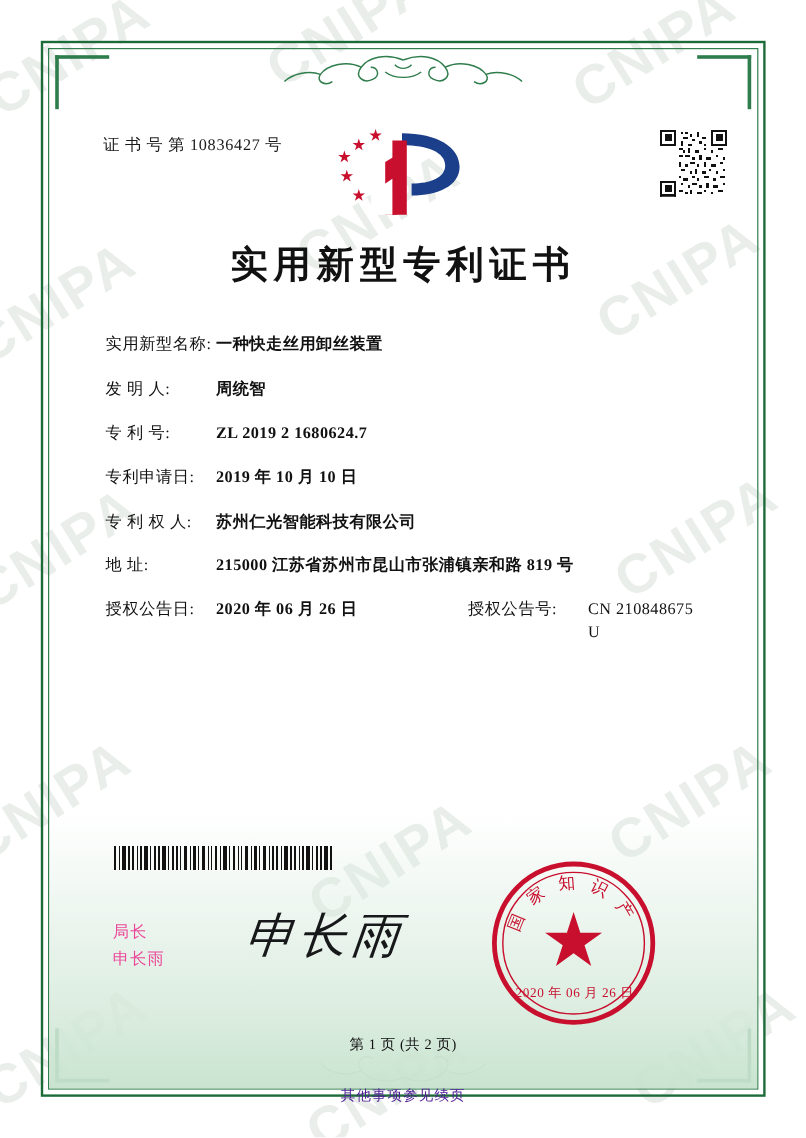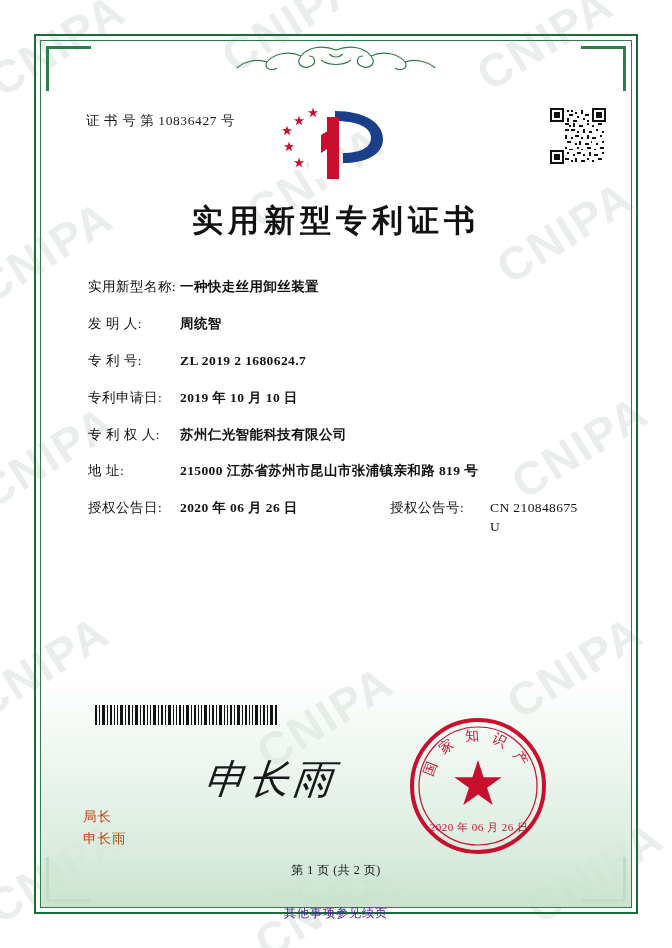--- a/index.html
+++ b/index.html
@@ -200,27 +200,26 @@
     position: absolute;
     left: 95px;
     top: 705px;
     width: 182px;
     height: 20px;
   }
 
   
   .sign-label {
     position: absolute;
-    left: 83px;
+    left: 94px;
     top: 766px;
     font-size: 13.5px;
-    color: #c2410c;
+    color: #ec4899;
     letter-spacing: 1px;
     line-height: 1.6;
-    margin-top: 40px;
   }
   .sign-script {
     position: absolute;
     left: 205px;
     top: 752px;
     font-size: 40px;
     font-family: "DejaVu Serif", serif;
     font-style: italic;
     color: #16181a;
     letter-spacing: 4px;

